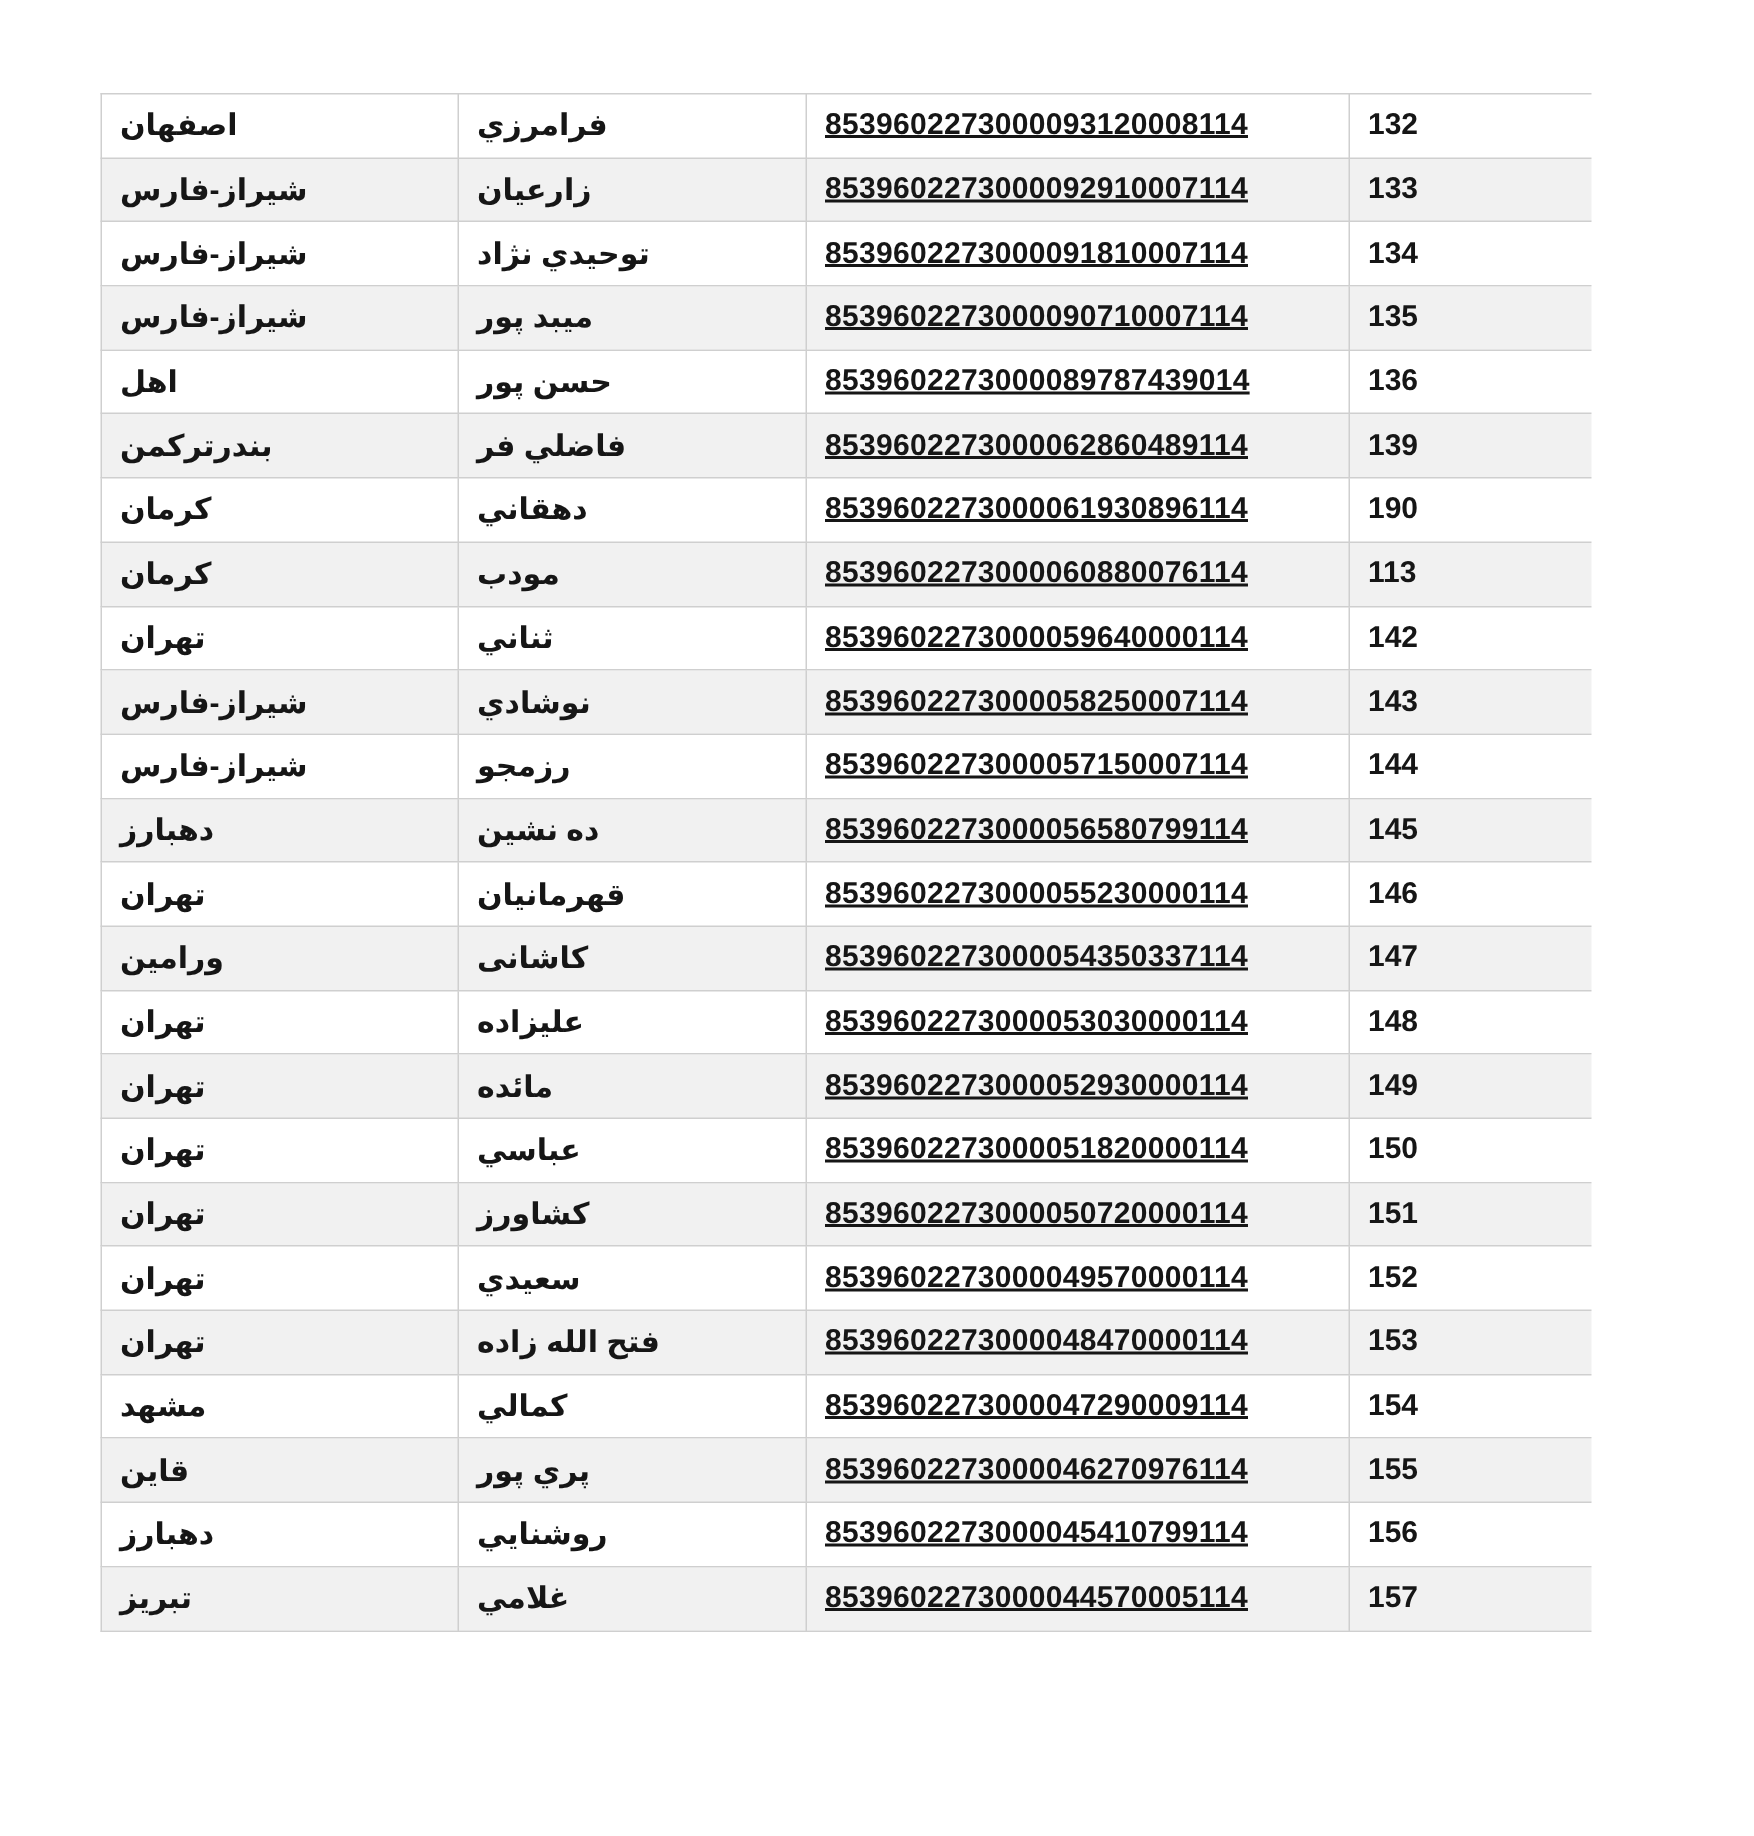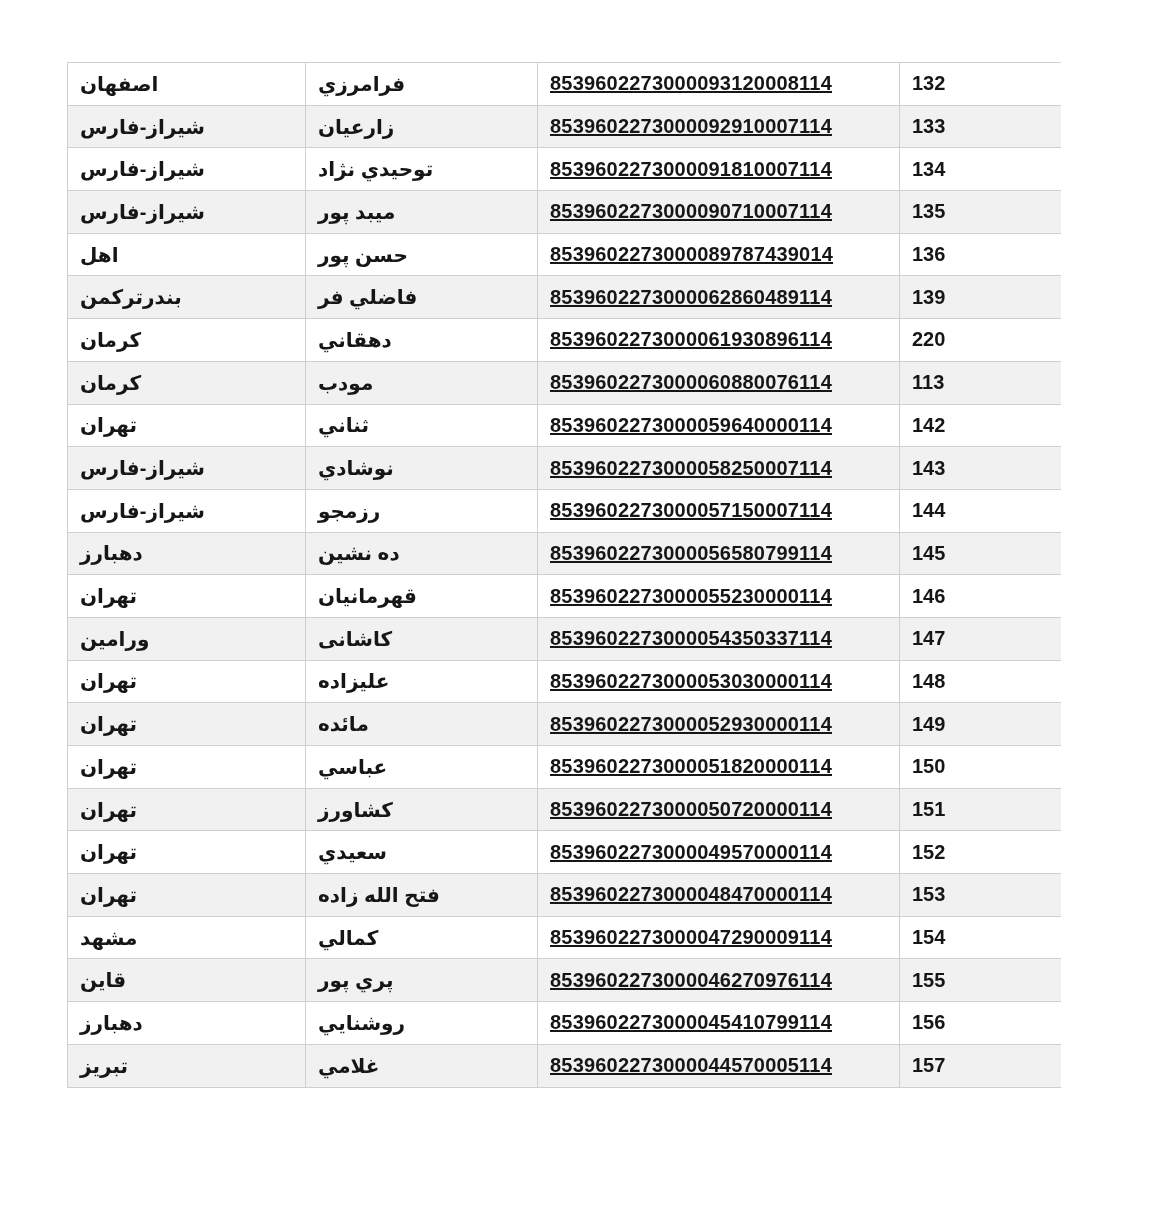--- a/index.html
+++ b/index.html
@@ -97,21 +97,21 @@
     <td>بندرترکمن</td>
     <td>فاضلي فر</td>
     <td class="code-cell">8539602273000062860489114</td>
     <td>139</td>
   </tr>
 
   <tr>
     <td>کرمان</td>
     <td>دهقاني</td>
     <td class="code-cell">8539602273000061930896114</td>
-    <td>220</td>
+    <td>190</td>
   </tr>
 
   <tr class="row-alt">
     <td>کرمان</td>
     <td>مودب</td>
     <td class="code-cell">8539602273000060880076114</td>
     <td>113</td>
   </tr>
 
   <tr>

